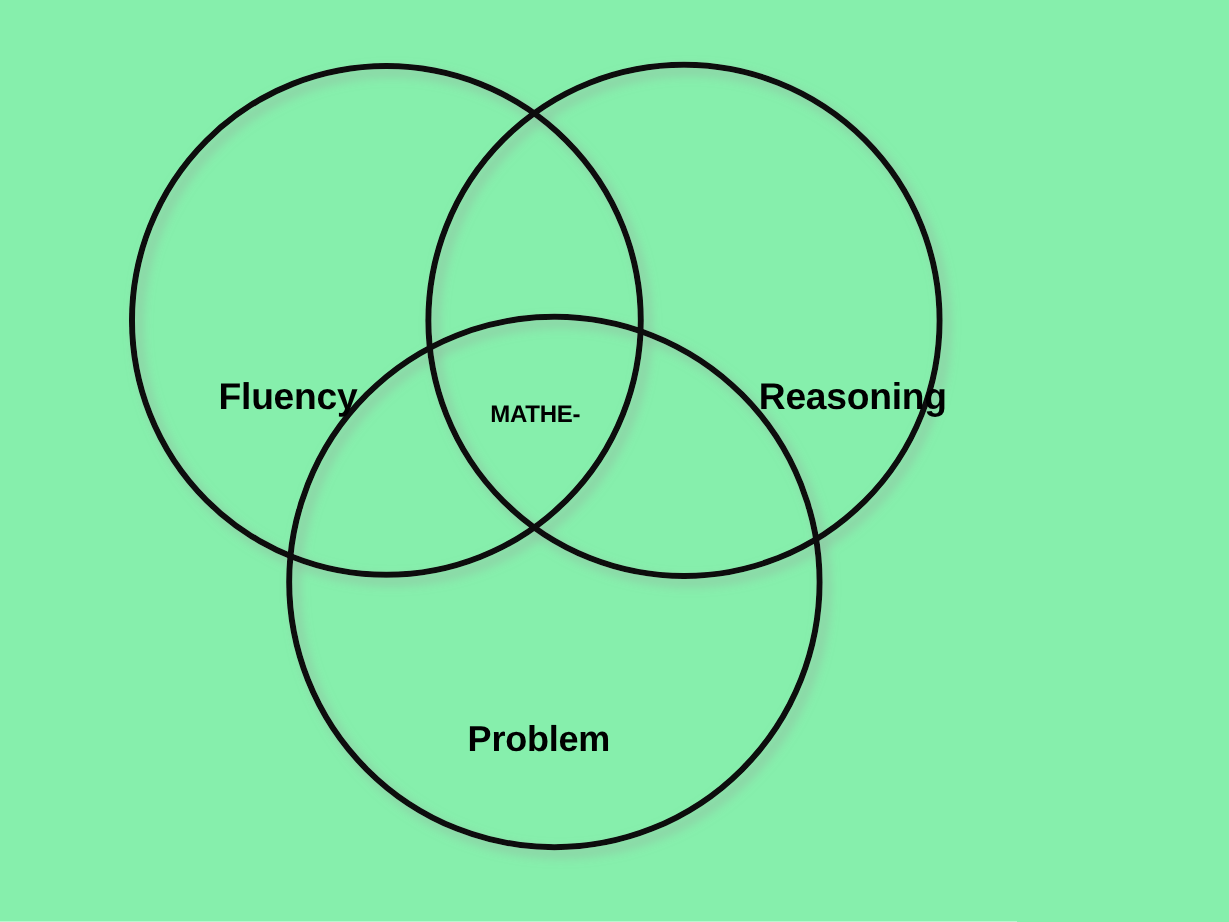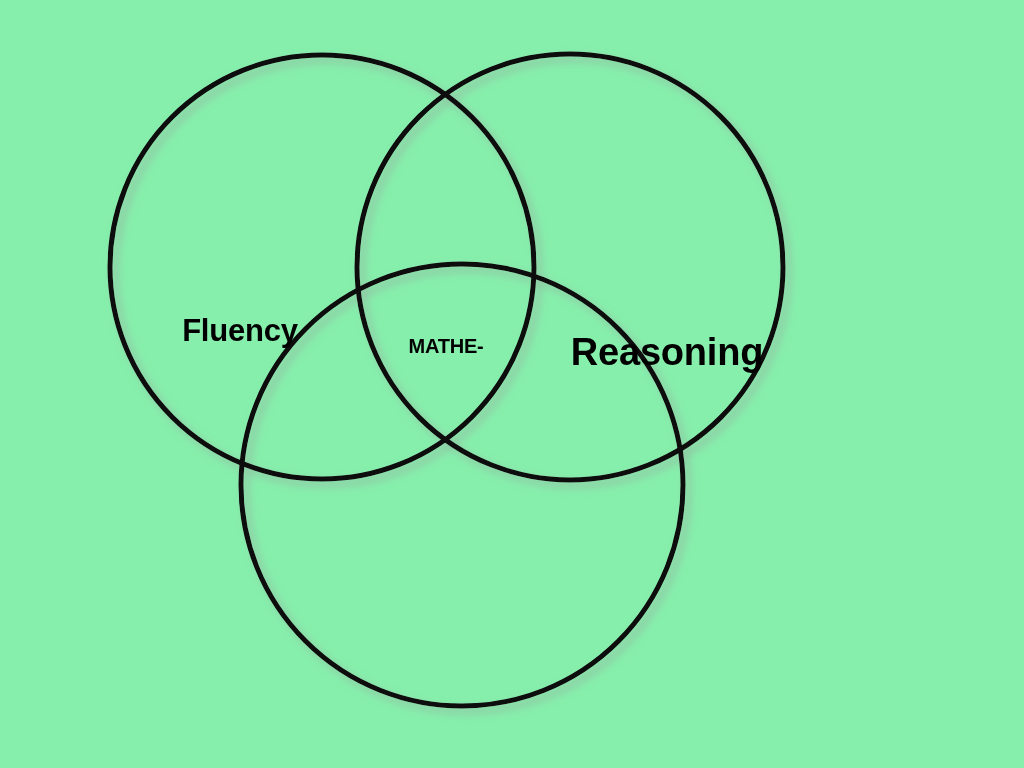--- a/index.html
+++ b/index.html
@@ -42,21 +42,22 @@
   #label-fluency {
     left: 118px;
     top: 240px;
     width: 244px;
     font-size: 31px;
   }
   #label-reasoning {
     left: 545px;
     top: 240px;
     width: 244px;
-    font-size: 38px;
+    font-size: 31px;
+    text-align: right;
   }
   #label-mathematics {
     left: 330px;
     top: 288px;
     width: 232px;
     font-size: 20px;
   }
   #label-problem-solving {
     left: 330px;
     top: 528px;
@@ -92,15 +93,16 @@
 
   <div class="venn-label" id="label-reasoning">
     <span class="label-line">Reasoning</span>
   </div>
 
   <div class="venn-label" id="label-mathematics">
     <span class="label-line">MATHE-</span>
   </div>
 
   <div class="venn-label" id="label-problem-solving">
+    <span class="label-line">Problem</span>
   </div>
 
 </div>
 
 </body></html>

